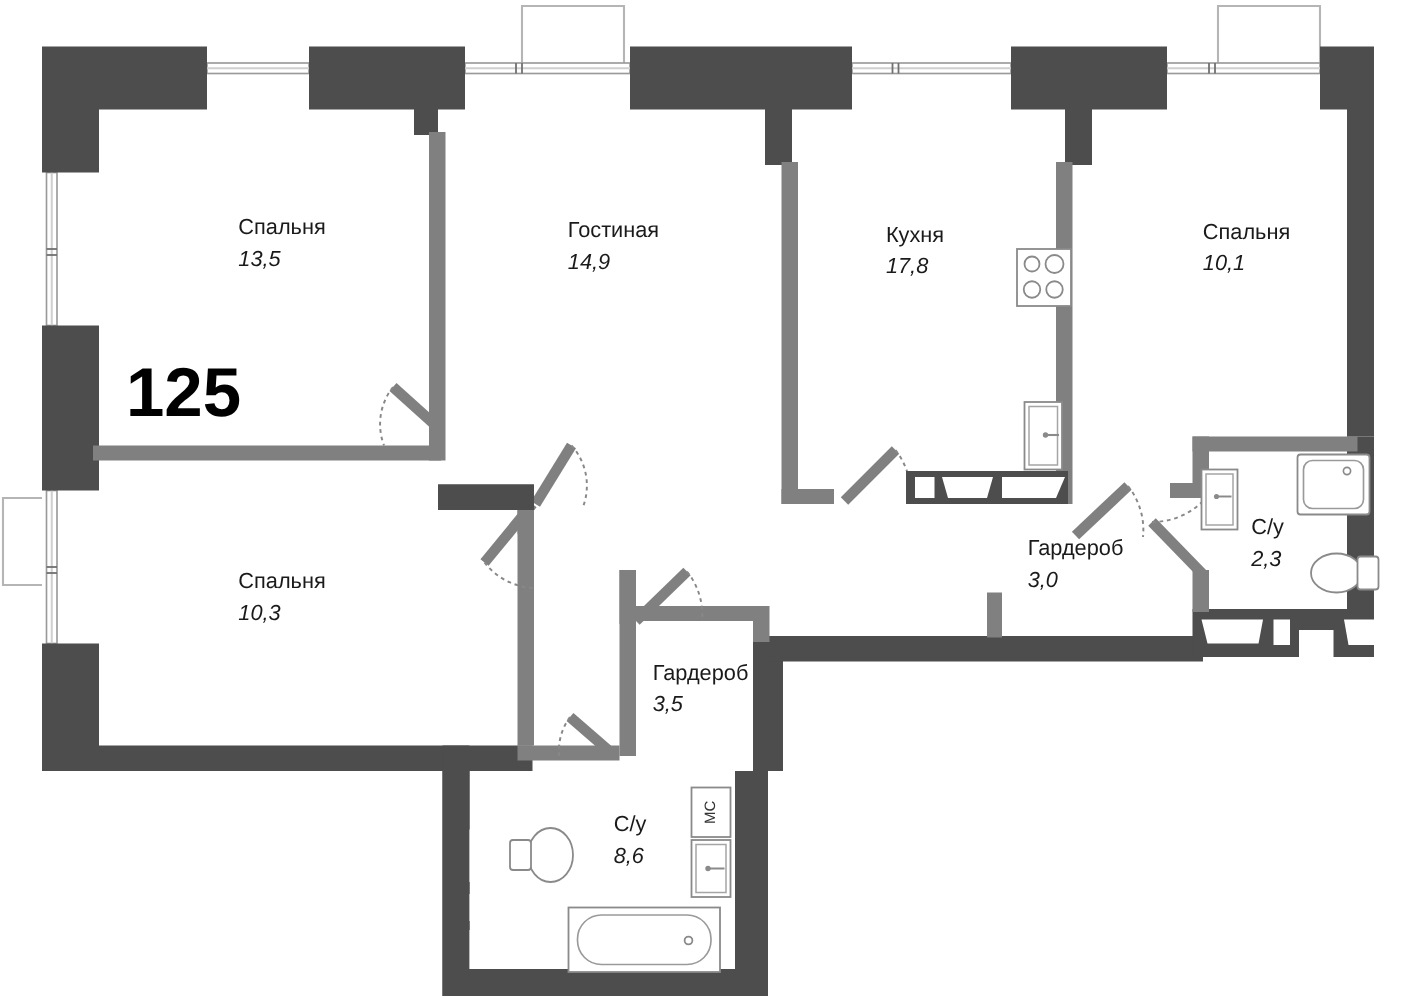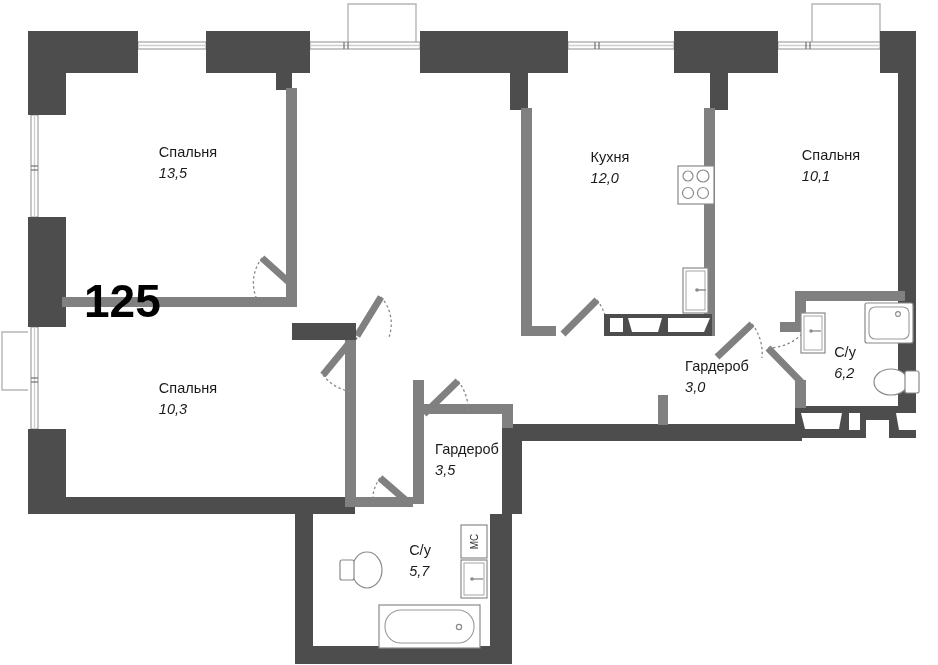--- a/index.html
+++ b/index.html
@@ -36,21 +36,20 @@
   }
   .room-label .rl-name { display: block; }
   .room-label .rl-area { display: block; font-style: italic; }
   #apartment-number {
     position: absolute;
     font-size: 46px;
     font-weight: bold;
     color: #000000;
     letter-spacing: 0px;
     line-height: 1;
-    margin-top: 40px;
   }
   .mc-label {
     position: absolute;
     font-size: 10px;
     color: #333;
     transform: rotate(-90deg);
     transform-origin: 50% 50%;
     white-space: nowrap;
   }
 </style>
@@ -318,52 +317,56 @@
 
   </svg>
 
   <div id="apartment-number" style="left:84px; top:238px;">125</div>
 
   <div class="room-label" style="left:188px; top:142px;">
     <span class="rl-name">Спальня</span>
     <span class="rl-area">13,5</span>
   </div>
 
+  <div class="room-label" style="left:409px; top:144px;">
+    <span class="rl-name">Гостиная</span>
+    <span class="rl-area">14,9</span>
+  </div>
 
   <div class="room-label" style="left:610px; top:147px;">
     <span class="rl-name">Кухня</span>
-    <span class="rl-area">12,0</span>
+    <span class="rl-area">17,8</span>
   </div>
 
   <div class="room-label" style="left:831px; top:145px;">
     <span class="rl-name">Спальня</span>
     <span class="rl-area">10,1</span>
   </div>
 
   <div class="room-label" style="left:188px; top:378px;">
     <span class="rl-name">Спальня</span>
     <span class="rl-area">10,3</span>
   </div>
 
 
   <div class="room-label" style="left:717px; top:356px;">
     <span class="rl-name">Гардероб</span>
     <span class="rl-area">3,0</span>
   </div>
 
   <div class="room-label" style="left:845px; top:342px;">
     <span class="rl-name">C/y</span>
-    <span class="rl-area">6,2</span>
+    <span class="rl-area">2,3</span>
   </div>
 
   <div class="room-label" style="left:467px; top:439px;">
     <span class="rl-name">Гардероб</span>
     <span class="rl-area">3,5</span>
   </div>
 
   <div class="room-label" style="left:420px; top:540px;">
     <span class="rl-name">C/y</span>
-    <span class="rl-area">5,7</span>
+    <span class="rl-area">8,6</span>
   </div>
 
   <div class="mc-label" style="left:463px; top:536px; width:22px; text-align:center;">MC</div>
 
 </div>
 
 </body></html>

